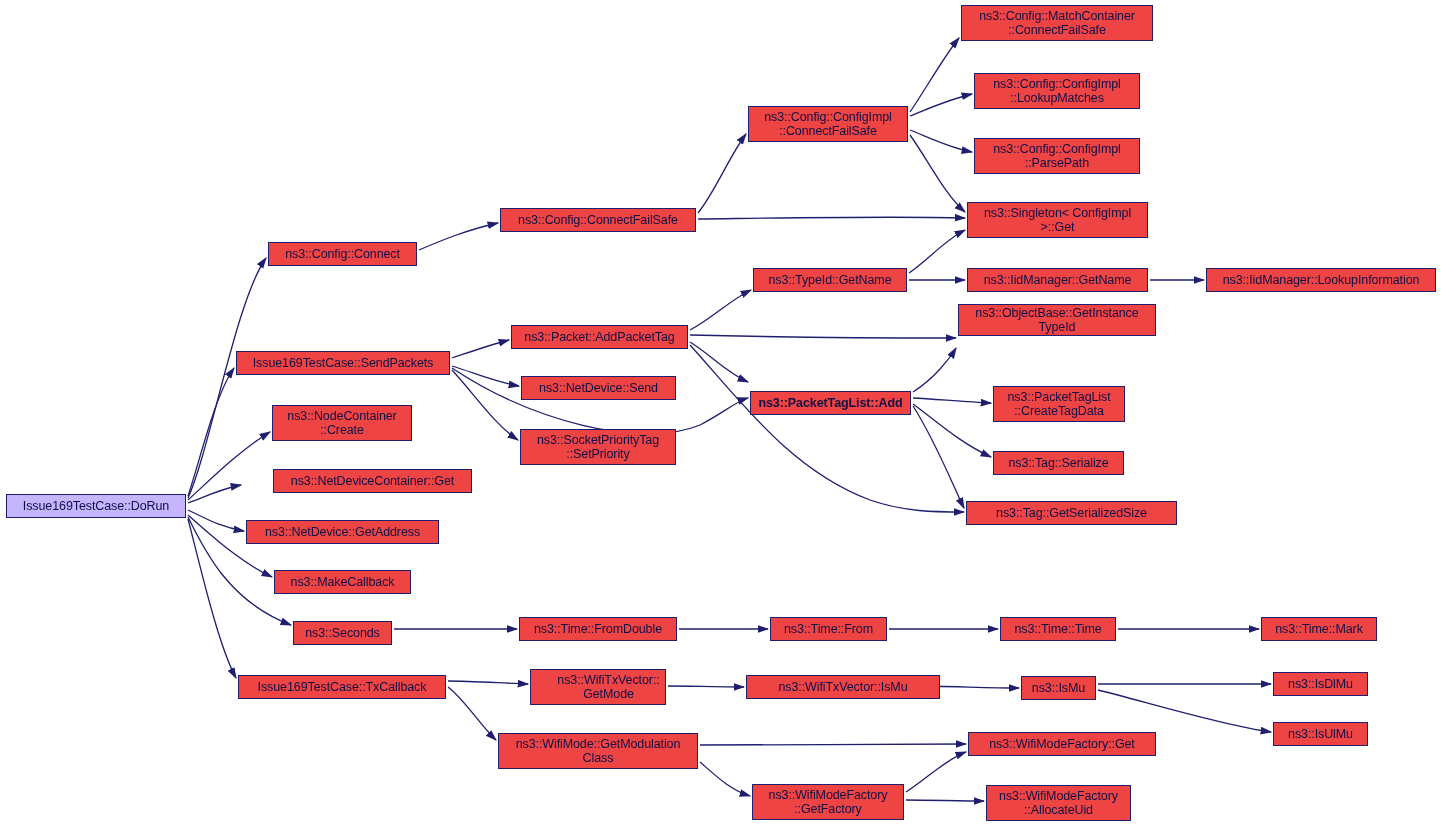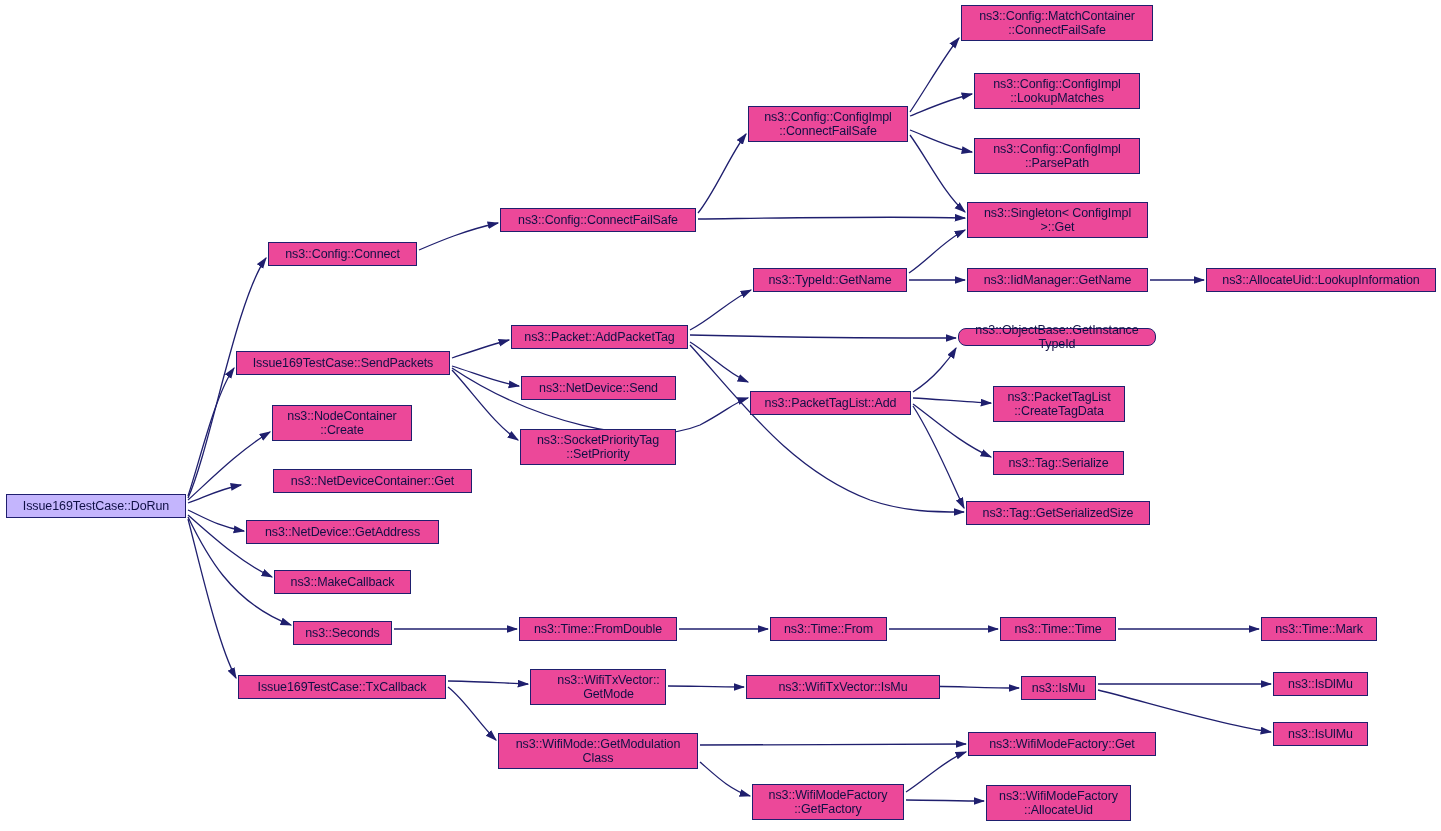--- a/index.html
+++ b/index.html
@@ -20,21 +20,21 @@
     left: 0;
     top: 0;
     width: 1441px;
     height: 831px;
     pointer-events: none;
   }
   .node {
     position: absolute;
     box-sizing: border-box;
     border: 1px solid #1f1f6e;
-    background: #ec4899;
+    background: #ef4444;
     color: #101045;
     font-size: 12.5px;
     line-height: 14px;
     display: flex;
     align-items: center;
     justify-content: center;
     text-align: center;
     padding: 1px 4px;
     white-space: pre-line;
     letter-spacing: -0.1px;
@@ -117,43 +117,43 @@
       <div class="node" style="left: 520px; top: 429px; width: 156px; height: 36px;">ns3::SocketPriorityTag
 ::SetPriority</div>
       <div class="node" style="left: 519px; top: 617px; width: 158px; height: 24px;">ns3::Time::FromDouble</div>
       <div class="node" style="left: 530px; top: 669px; width: 136px; height: 36px; padding-left: 25px;">ns3::WifiTxVector::
 GetMode</div>
       <div class="node" style="left: 498px; top: 733px; width: 200px; height: 36px;">ns3::WifiMode::GetModulation
 Class</div>
       <div class="node" style="left: 748px; top: 106px; width: 160px; height: 36px;">ns3::Config::ConfigImpl
 ::ConnectFailSafe</div>
       <div class="node" style="left: 753px; top: 268px; width: 154px; height: 24px;">ns3::TypeId::GetName</div>
-      <div class="node" style="left: 750px; top: 391px; width: 161px; height: 24px;">ns3::PacketTagList::Add</div>
+      <div class="node" style="left: 750px; top: 391px; width: 161px; height: 24px; font-weight: bold;">ns3::PacketTagList::Add</div>
       <div class="node" style="left: 770px; top: 617px; width: 117px; height: 24px;">ns3::Time::From</div>
       <div class="node" style="left: 746px; top: 675px; width: 194px; height: 24px;">ns3::WifiTxVector::IsMu</div>
       <div class="node" style="left: 752px; top: 784px; width: 152px; height: 36px;">ns3::WifiModeFactory
 ::GetFactory</div>
       <div class="node" style="left: 961px; top: 5px; width: 192px; height: 36px;">ns3::Config::MatchContainer
 ::ConnectFailSafe</div>
       <div class="node" style="left: 974px; top: 73px; width: 166px; height: 36px;">ns3::Config::ConfigImpl
 ::LookupMatches</div>
       <div class="node" style="left: 974px; top: 138px; width: 166px; height: 36px;">ns3::Config::ConfigImpl
 ::ParsePath</div>
       <div class="node" style="left: 967px; top: 202px; width: 181px; height: 36px;">ns3::Singleton&lt; ConfigImpl
 &gt;::Get</div>
       <div class="node" style="left: 967px; top: 268px; width: 181px; height: 24px;">ns3::IidManager::GetName</div>
-      <div class="node" style="left: 958px; top: 328px; width: 198px; height: 18px; border-radius: 8px;">ns3::ObjectBase::GetInstance
+      <div class="node" style="left: 958px; top: 304px; width: 198px; height: 32px;">ns3::ObjectBase::GetInstance
 TypeId</div>
       <div class="node" style="left: 993px; top: 386px; width: 132px; height: 36px;">ns3::PacketTagList
 ::CreateTagData</div>
       <div class="node" style="left: 993px; top: 451px; width: 131px; height: 24px;">ns3::Tag::Serialize</div>
-      <div class="node" style="left: 966px; top: 501px; width: 184px; height: 24px;">ns3::Tag::GetSerializedSize</div>
+      <div class="node" style="left: 966px; top: 501px; width: 211px; height: 24px;">ns3::Tag::GetSerializedSize</div>
       <div class="node" style="left: 1000px; top: 617px; width: 116px; height: 24px;">ns3::Time::Time</div>
       <div class="node" style="left: 1021px; top: 676px; width: 75px; height: 24px;">ns3::IsMu</div>
       <div class="node" style="left: 968px; top: 732px; width: 188px; height: 24px;">ns3::WifiModeFactory::Get</div>
       <div class="node" style="left: 986px; top: 785px; width: 145px; height: 36px;">ns3::WifiModeFactory
 ::AllocateUid</div>
-      <div class="node" style="left: 1206px; top: 268px; width: 230px; height: 24px;">ns3::AllocateUid::LookupInformation</div>
+      <div class="node" style="left: 1206px; top: 268px; width: 230px; height: 24px;">ns3::IidManager::LookupInformation</div>
       <div class="node" style="left: 1261px; top: 617px; width: 116px; height: 24px;">ns3::Time::Mark</div>
       <div class="node" style="left: 1273px; top: 672px; width: 95px; height: 24px;">ns3::IsDlMu</div>
       <div class="node" style="left: 1273px; top: 722px; width: 95px; height: 24px;">ns3::IsUlMu</div>
     </div>
 </div>
 
 </body></html>

